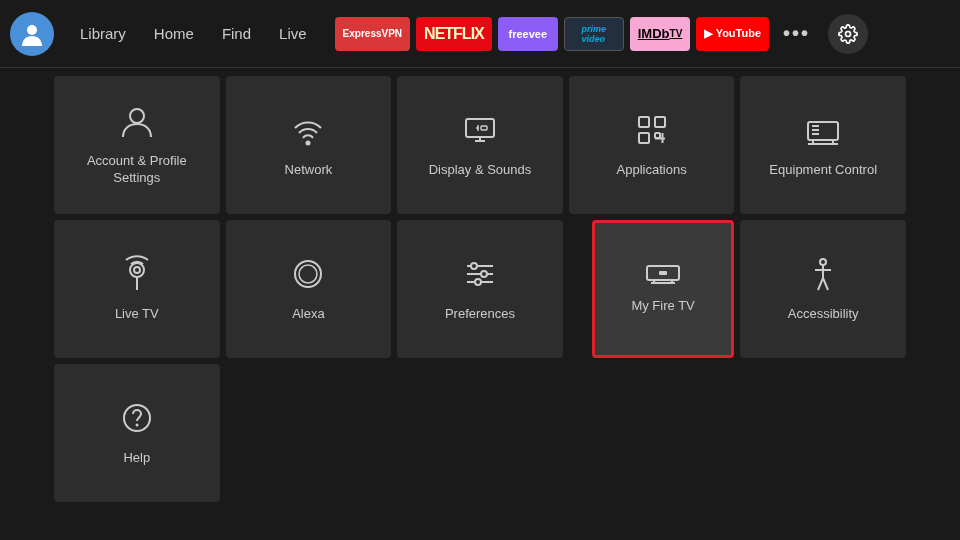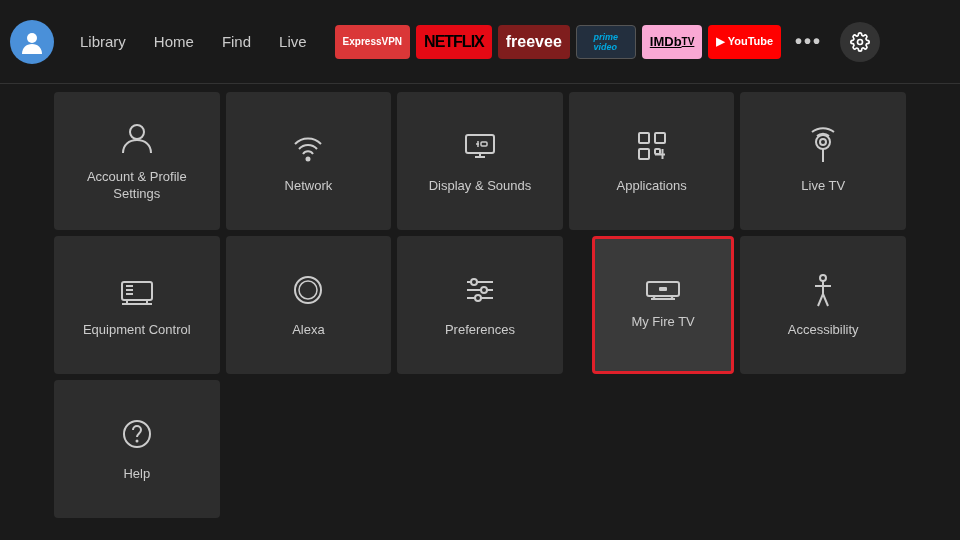--- a/index.html
+++ b/index.html
@@ -10,21 +10,21 @@
       font-family: 'Arial', sans-serif;
       overflow: hidden;
       color: #fff;
     }
 
     
     .topnav {
       background: #1a1a1a;
       display: flex;
       align-items: center;
-      height: 84px;
+      height: 68px;
       padding: 0 10px;
       gap: 0;
       border-bottom: 1px solid #333;
     }
     .avatar {
       width: 44px;
       height: 44px;
       border-radius: 50%;
       background: #4a90d9;
       display: flex;
@@ -57,21 +57,21 @@
       border-radius: 4px;
       display: flex;
       align-items: center;
       justify-content: center;
       padding: 0 8px;
       font-size: 12px;
       font-weight: bold;
       min-width: 60px;
     }
     .badge-expressvpn { background: #da3738; color: #fff; font-size: 10px; }
-    .badge-netflix { background: #e50914; color: #000000; font-size: 16px; letter-spacing: -1px; }
+    .badge-netflix { background: #e50914; color: #fef9c3; font-size: 16px; letter-spacing: -1px; }
     .badge-freevee { background: #00a8e0; color: #fff; font-size: 10px; }
     .badge-prime { background: #232f3e; color: #00a8e0; font-size: 9px; border: 1px solid #00a8e0; }
     .badge-imdb { background: #f9a8d4; color: #000; font-size: 13px; font-weight: 900; text-decoration: underline; }
     .badge-youtube { background: #ff0000; color: #fff; font-size: 11px; }
     .badge-more {
       background: transparent;
       color: #ccc;
       font-size: 20px;
       letter-spacing: 2px;
       min-width: 36px;
@@ -141,21 +141,21 @@
   </div>
   <div class="nav-links">
     <div class="nav-link">Library</div>
     <div class="nav-link">Home</div>
     <div class="nav-link">Find</div>
     <div class="nav-link">Live</div>
   </div>
   <div class="app-icons">
     <div class="app-badge badge-expressvpn">ExpressVPN</div>
     <div class="app-badge badge-netflix">NETFLIX</div>
-    <div class="app-badge badge-freevee" style="background:#7f1d1d;font-size:16px;">freevee</div>
+    <div class="app-badge badge-freevee" style="background:#8b5cf6;font-size:11px;">freevee</div>
     <div class="app-badge badge-prime" style="background:#232f3e;color:#00a8e0;font-size:9px;border:1px solid #555;font-style:italic;">prime<br>video</div>
     <div class="app-badge badge-imdb">IMDb<span style="color:#000;font-size:10px;">TV</span></div>
     <div class="app-badge badge-youtube">▶ YouTube</div>
     <div class="app-badge badge-more">•••</div>
     <div class="badge-settings">
       <svg width="20" height="20" viewBox="0 0 24 24" fill="none" stroke="white" stroke-width="2">
         <circle cx="12" cy="12" r="3"></circle>
         <path d="M19.4 15a1.65 1.65 0 0 0 .33 1.82l.06.06a2 2 0 0 1-2.83 2.83l-.06-.06a1.65 1.65 0 0 0-1.82-.33 1.65 1.65 0 0 0-1 1.51V21a2 2 0 0 1-4 0v-.09A1.65 1.65 0 0 0 9 19.4a1.65 1.65 0 0 0-1.82.33l-.06.06a2 2 0 0 1-2.83-2.83l.06-.06A1.65 1.65 0 0 0 4.68 15a1.65 1.65 0 0 0-1.51-1H3a2 2 0 0 1 0-4h.09A1.65 1.65 0 0 0 4.6 9a1.65 1.65 0 0 0-.33-1.82l-.06-.06a2 2 0 0 1 2.83-2.83l.06.06A1.65 1.65 0 0 0 9 4.68a1.65 1.65 0 0 0 1-1.51V3a2 2 0 0 1 4 0v.09a1.65 1.65 0 0 0 1 1.51 1.65 1.65 0 0 0 1.82-.33l.06-.06a2 2 0 0 1 2.83 2.83l-.06.06A1.65 1.65 0 0 0 19.4 9a1.65 1.65 0 0 0 1.51 1H21a2 2 0 0 1 0 4h-.09a1.65 1.65 0 0 0-1.51 1z"></path>
       </svg>
     </div>
@@ -210,45 +210,45 @@
           <line x1="28.5" y1="21" x2="28.5" y2="31"></line>
           <line x1="21" y1="26.5" x2="31" y2="26.5"></line>
         </svg>
       </div>
       <div class="tile-label">Applications</div>
     </div>
 
     <div class="tile">
       <div class="tile-icon">
         <svg width="36" height="36" viewBox="0 0 36 36" fill="none" stroke="#ccc" stroke-width="2">
-          <circle cx="18" cy="14" r="7"></circle>
-          <circle cx="18" cy="14" r="3"></circle>
-          <line x1="18" y1="21" x2="18" y2="34"></line>
-          <path d="M12 8 a9 9 0 0 1 12 0"></path>
-          <path d="M7 4 a18 18 0 0 1 22 0"></path>
-        </svg>
-      </div>
-      <div class="tile-label">Live TV</div>
-    </div>
-
-    <div class="tile">
-      <div class="tile-icon">
-        <svg width="36" height="36" viewBox="0 0 36 36" fill="none" stroke="#ccc" stroke-width="2">
           <rect x="3" y="10" width="30" height="18" rx="2"></rect>
           <line x1="8" y1="28" x2="8" y2="32"></line>
           <line x1="28" y1="28" x2="28" y2="32"></line>
           <line x1="3" y1="32" x2="33" y2="32"></line>
           <line x1="7" y1="14" x2="14" y2="14"></line>
           <line x1="7" y1="18" x2="14" y2="18"></line>
           <line x1="7" y1="22" x2="14" y2="22"></line>
         </svg>
       </div>
       <div class="tile-label">Equipment Control</div>
     </div>
 
+    <div class="tile">
+      <div class="tile-icon">
+        <svg width="36" height="36" viewBox="0 0 36 36" fill="none" stroke="#ccc" stroke-width="2">
+          <circle cx="18" cy="14" r="7"></circle>
+          <circle cx="18" cy="14" r="3"></circle>
+          <line x1="18" y1="21" x2="18" y2="34"></line>
+          <path d="M12 8 a9 9 0 0 1 12 0"></path>
+          <path d="M7 4 a18 18 0 0 1 22 0"></path>
+        </svg>
+      </div>
+      <div class="tile-label">Live TV</div>
+    </div>
+
 
     <div class="tile">
       <div class="tile-icon">
         <svg width="36" height="36" viewBox="0 0 36 36" fill="none" stroke="#ccc" stroke-width="2">
           <circle cx="18" cy="18" r="13"></circle>
           <circle cx="18" cy="18" r="9" stroke-width="1.5"></circle>
         </svg>
       </div>
       <div class="tile-label">Alexa</div>
     </div>

